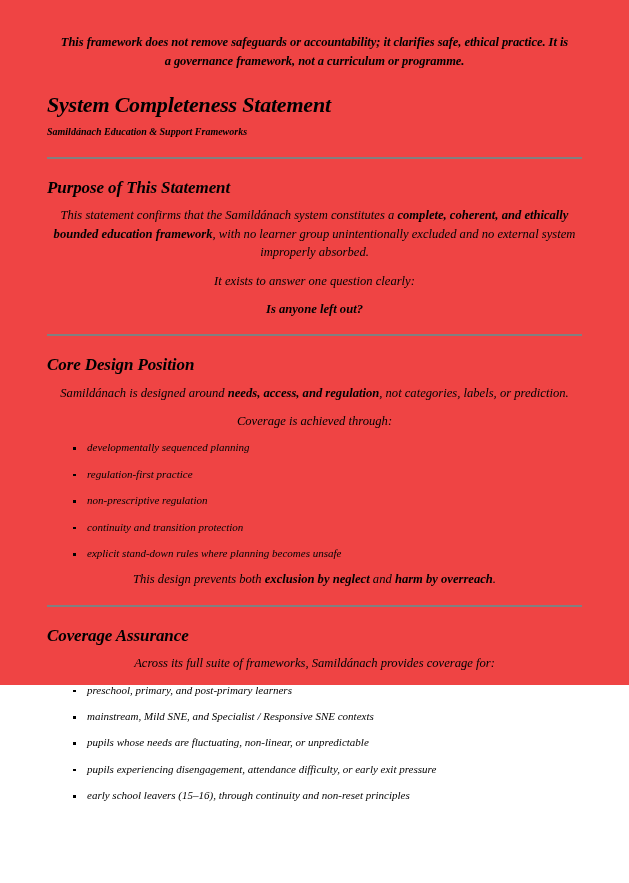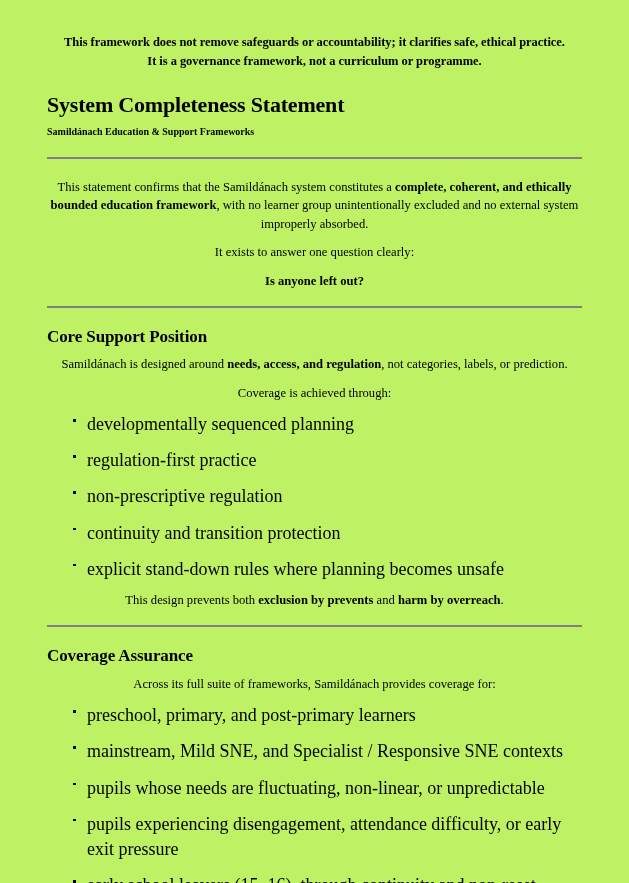--- a/index.html
+++ b/index.html
@@ -9,25 +9,26 @@
   }
   body {
     width: 629px;
     height: 883px;
     font-family: "Liberation Serif", "DejaVu Serif", serif;
     color: #000000;
     overflow: hidden;
   }
   .page {
     width: 629px;
-    height: 883px;
+    height: 685px;
     box-sizing: border-box;
     padding: 0 47px;
-    background: #bef264;
+    background: #ef4444;
     position: relative;
+    font-style: italic;
   }
 
   
   .notice {
     font-size: 12.5px;
     font-weight: bold;
     line-height: 1.55;
     text-align: center;
     padding: 33px 13px 0 13px;
     letter-spacing: -0.05px;
@@ -80,21 +81,21 @@
   }
   p.body:last-child { margin-bottom: 0; }
   p.body b { font-weight: bold; }
 
   ul.bullets {
     list-style: none;
     margin: 0 0 6px 0;
     padding: 0;
   }
   ul.bullets li {
-    font-size: 18px;
+    font-size: 11px;
     line-height: 1.4;
     position: relative;
     padding-left: 40px;
     margin-bottom: 11px;
   }
   ul.bullets li:last-child { margin-bottom: 9px; }
   ul.bullets li::before {
     content: "";
     position: absolute;
     left: 26px;
@@ -126,39 +127,40 @@
   <div class="notice">This framework does not remove safeguards or accountability; it clarifies safe, ethical practice. It is a governance framework, not a curriculum or programme.</div>
 
   <div class="title-block">
     <h1 class="doc-title">System Completeness Statement</h1>
     <div class="doc-subtitle">Samildánach Education &amp; Support Frameworks</div>
   </div>
 
   <hr class="rule rule-top">
 
   <div class="section">
+    <h2 class="section-heading">Purpose of This Statement</h2>
     <p class="body"><span>This statement confirms that the Samildánach system constitutes a </span><b>complete, coherent, and ethically bounded education framework</b><span>, with no learner group unintentionally excluded and no external system improperly absorbed.</span></p>
     <p class="body">It exists to answer one question clearly:</p>
     <p class="body"><b>Is anyone left out?</b></p>
   </div>
 
   <hr class="rule rule-mid">
 
   <div class="section">
-    <h2 class="section-heading">Core Support Position</h2>
+    <h2 class="section-heading">Core Design Position</h2>
     <p class="body"><span>Samildánach is designed around </span><b>needs, access, and regulation</b><span>, not categories, labels, or prediction.</span></p>
     <p class="body">Coverage is achieved through:</p>
     <ul class="bullets">
       <li>developmentally sequenced planning</li>
       <li>regulation-first practice</li>
       <li>non-prescriptive regulation</li>
       <li>continuity and transition protection</li>
       <li>explicit stand-down rules where planning becomes unsafe</li>
     </ul>
-    <p class="body"><span>This design prevents both </span><b>exclusion by prevents</b><span> and </span><b>harm by overreach</b><span>.</span></p>
+    <p class="body"><span>This design prevents both </span><b>exclusion by neglect</b><span> and </span><b>harm by overreach</b><span>.</span></p>
   </div>
 
   <hr class="rule rule-mid">
 
   <div class="section">
     <h2 class="section-heading">Coverage Assurance</h2>
     <p class="body">Across its full suite of frameworks, Samildánach provides coverage for:</p>
     <ul class="bullets">
       <li>preschool, primary, and post-primary learners</li>
       <li>mainstream, Mild SNE, and Specialist / Responsive SNE contexts</li>

